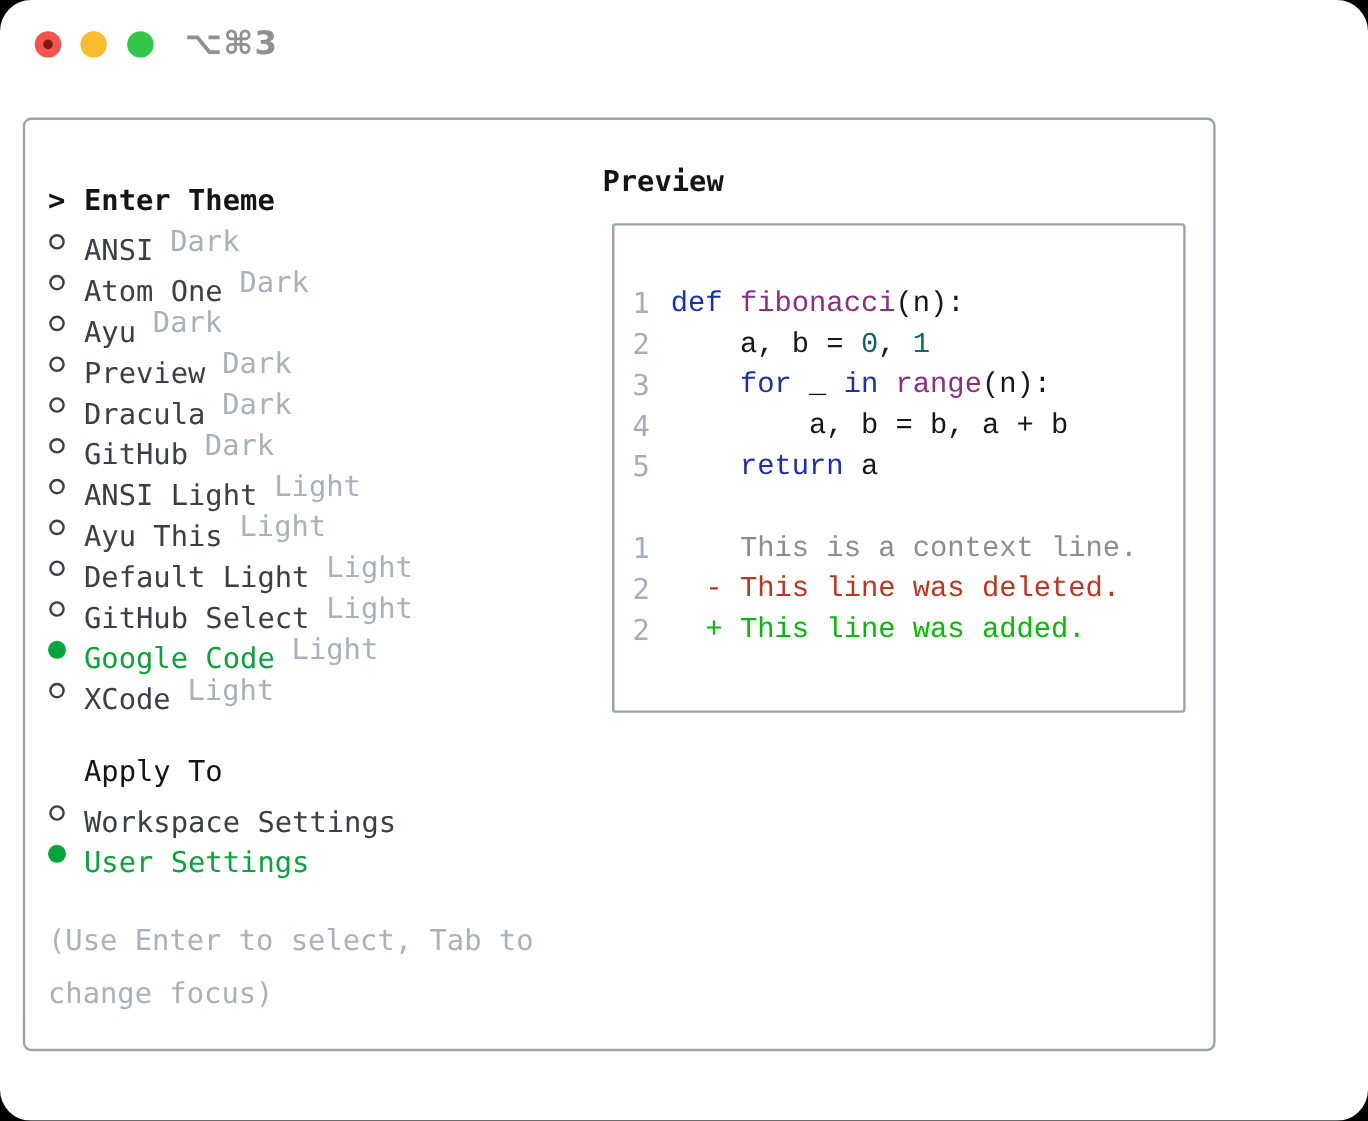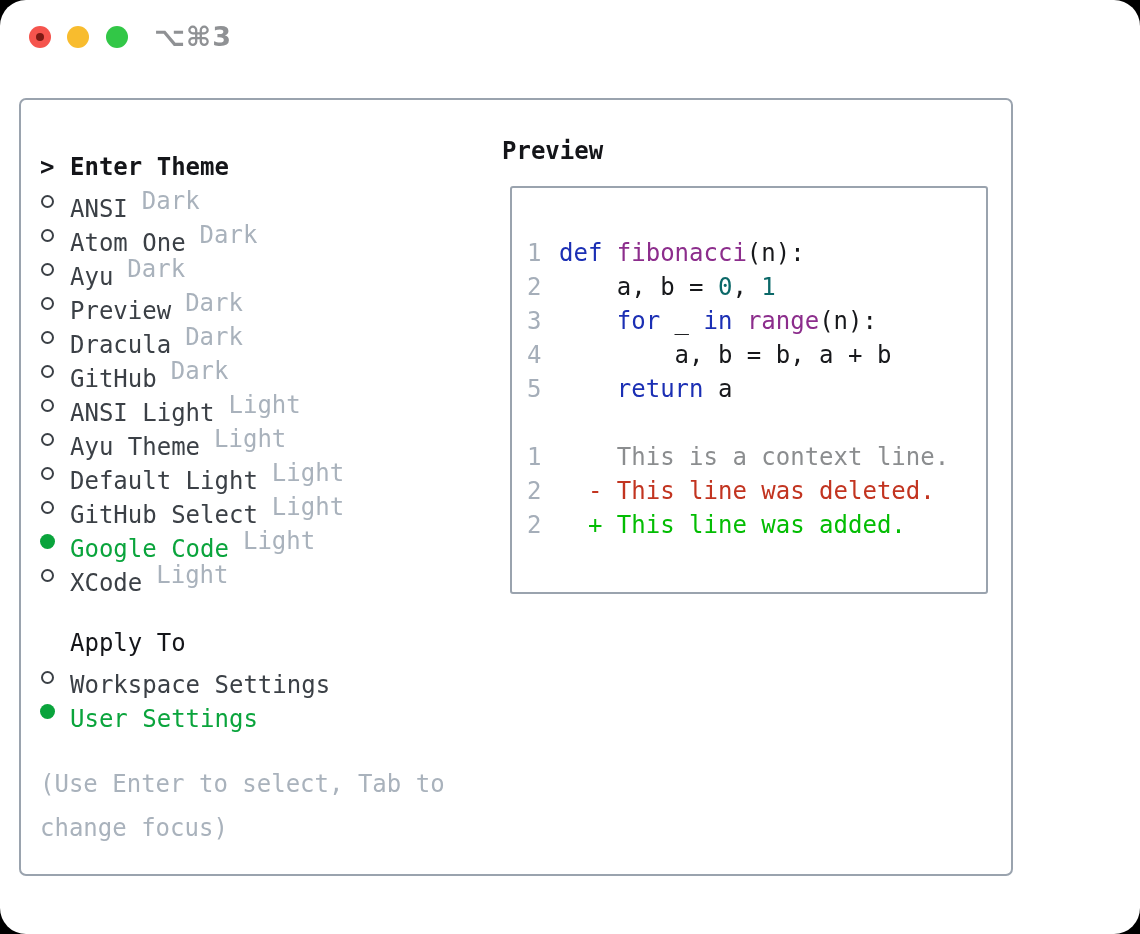--- a/index.html
+++ b/index.html
@@ -34,21 +34,21 @@
   .spacer{height:34px;}
   .help{width:430px;line-height:44px;color:var(--muted_gray);white-space:normal;}
   
   .col-right{position:absolute;left:481px;top:34px;}
   .pv-hdr{height:34px;line-height:34px;font-size:24px;font-weight:700;color:var(--header_text);}
   .pv-box{margin-left:8px;margin-top:18px;width:478px;height:408px;box-sizing:border-box;
           border:2px solid var(--border_gray);border-radius:3px;background:#fff;
           padding:48px 0 0 15px;font-size:24px;}
   .pv-line{height:34px;display:flex;align-items:center;white-space:pre;}
   .ln{width:15px;flex:none;color:var(--line_number_gray);}
-  .codeseg{margin-left:17px;}
+  .codeseg{margin-left:17px;font-family:Liberation Mono, monospace;}
   .t-pln{color:var(--code_black);}
   .t-kw{color:var(--keyword_blue);}
   .t-fn{color:var(--function_purple);}
   .t-num{color:var(--number_teal);}
   .t-ctx{color:var(--context_gray);text-align:center;}
   .t-del{color:var(--deleted_red);}
   .t-add{color:var(--added_green);}
 </style>
 </head>
 <body>
@@ -74,21 +74,21 @@
         </div>
 
         <div id="theme-list">
             <div class="row"><span class="mk"><span class="circ"></span></span><span class="iname">ANSI</span><span class="ivariant">Dark</span></div>
             <div class="row"><span class="mk"><span class="circ"></span></span><span class="iname">Atom One</span><span class="ivariant">Dark</span></div>
             <div class="row"><span class="mk"><span class="circ"></span></span><span class="iname">Ayu</span><span class="ivariant">Dark</span></div>
             <div class="row"><span class="mk"><span class="circ"></span></span><span class="iname">Preview</span><span class="ivariant">Dark</span></div>
             <div class="row"><span class="mk"><span class="circ"></span></span><span class="iname">Dracula</span><span class="ivariant">Dark</span></div>
             <div class="row"><span class="mk"><span class="circ"></span></span><span class="iname">GitHub</span><span class="ivariant">Dark</span></div>
             <div class="row"><span class="mk"><span class="circ"></span></span><span class="iname">ANSI Light</span><span class="ivariant">Light</span></div>
-            <div class="row"><span class="mk"><span class="circ"></span></span><span class="iname">Ayu Theme</span><span class="ivariant">Light</span></div>
+            <div class="row"><span class="mk"><span class="circ"></span></span><span class="iname">Ayu This</span><span class="ivariant">Light</span></div>
             <div class="row"><span class="mk"><span class="circ"></span></span><span class="iname">Default Light</span><span class="ivariant">Light</span></div>
             <div class="row"><span class="mk"><span class="circ"></span></span><span class="iname">GitHub Select</span><span class="ivariant">Light</span></div>
             <div class="row"><span class="mk"><span class="circ filled"></span></span><span class="iname sel">Google Code</span><span class="ivariant">Light</span></div>
             <div class="row"><span class="mk"><span class="circ"></span></span><span class="iname">XCode</span><span class="ivariant">Light</span></div>
           </div>
 
         <div class="spacer"></div>
 
         <div class="row">
           <span class="mk"></span>

